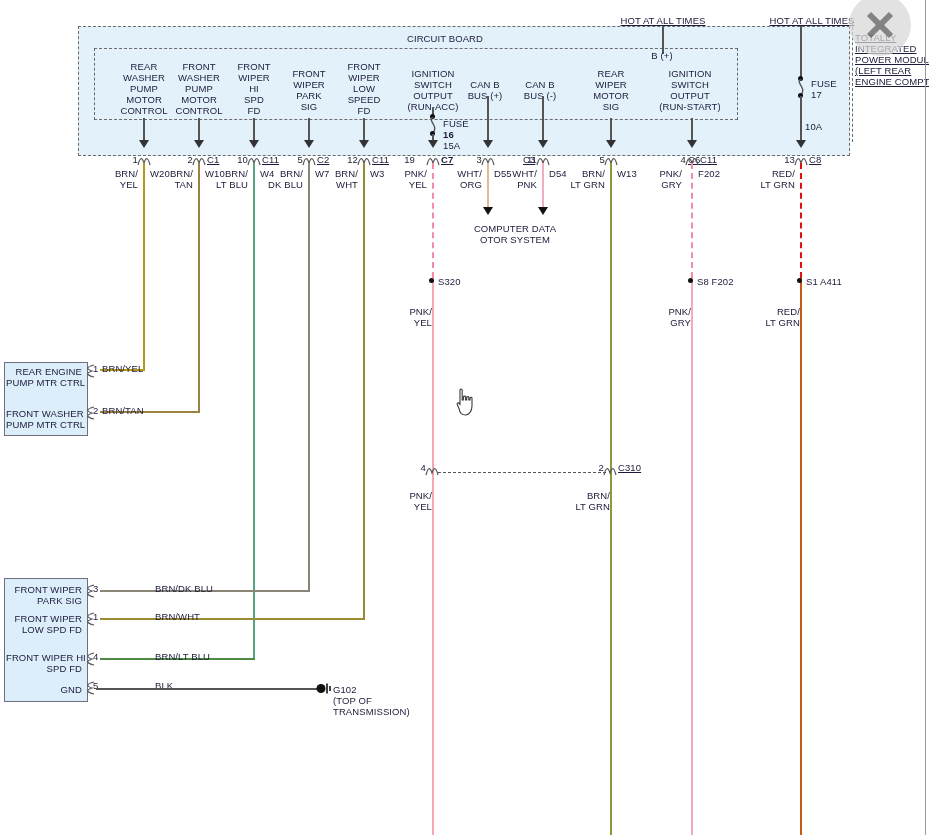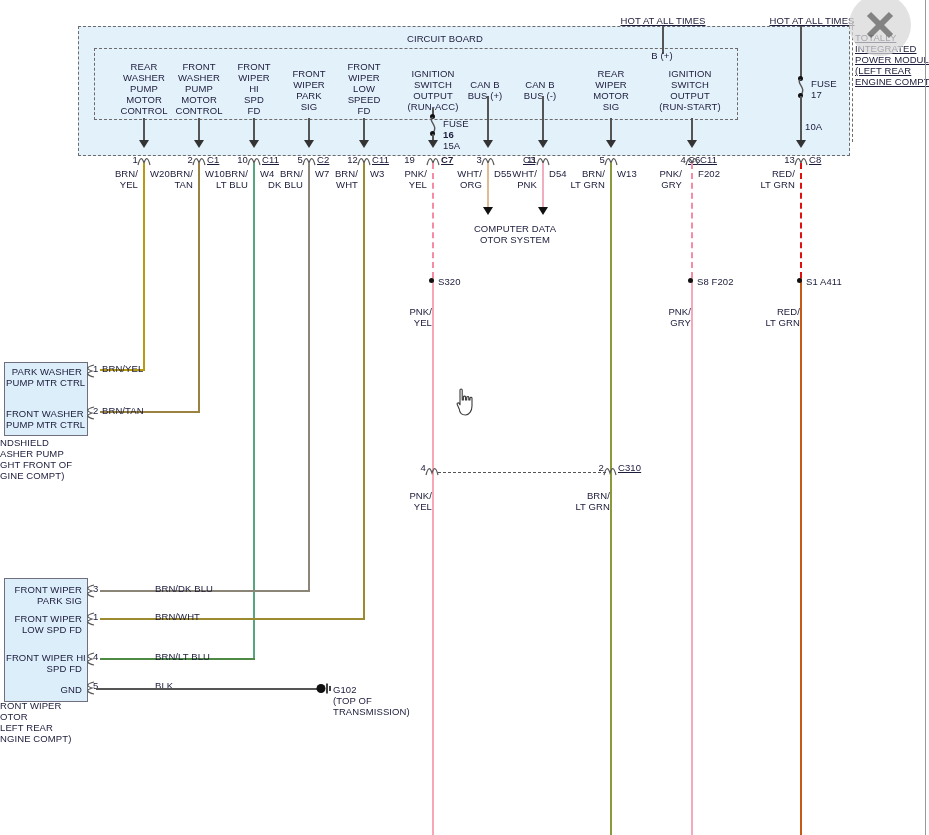--- a/index.html
+++ b/index.html
@@ -291,38 +291,34 @@
     </svg>
   <div class="lbl r" style="left:404px;top:462px;width:22px;">4</div>
   <div class="lbl r" style="left:582px;top:462px;width:22px;">2</div>
   <div class="lbl u" style="left:618px;top:462px;">C310</div>
   <div class="lbl r" style="left:398px;top:490px;width:34px;">PNK/
 YEL</div>
   <div class="lbl r" style="left:570px;top:490px;width:40px;">BRN/
 LT GRN</div>
 
   <div class="conn-box" style="left:4px;top:362px;width:82px;height:72px;"></div>
-  <div class="lbl r" style="left:6px;top:366px;width:76px;">PARK WASHER
+  <div class="lbl r" style="left:6px;top:366px;width:76px;">REAR ENGINE
 PUMP MTR CTRL</div>
   <div class="lbl r" style="left:6px;top:408px;width:76px;">FRONT WASHER
 PUMP MTR CTRL</div>
   <svg class="abs" style="left:85px;top:364px;" width="10" height="14">
       <path d="M9 1 C 1 3, 1 5, 7 7 C 1 9, 1 11, 9 13" stroke="#555" stroke-width="1.2" fill="none"></path>
     </svg>
   <svg class="abs" style="left:85px;top:406px;" width="10" height="14">
       <path d="M9 1 C 1 3, 1 5, 7 7 C 1 9, 1 11, 9 13" stroke="#555" stroke-width="1.2" fill="none"></path>
     </svg>
   <div class="lbl" style="left:93px;top:363px;">1</div>
   <div class="lbl" style="left:102px;top:363px;">BRN/YEL</div>
   <div class="lbl" style="left:93px;top:405px;">2</div>
   <div class="lbl" style="left:102px;top:405px;">BRN/TAN</div>
-  <div class="lbl" style="left:0px;top:437px;width:110px;">NDSHIELD
-ASHER PUMP
-GHT FRONT OF
-GINE COMPT)</div>
 
   <div class="conn-box" style="left:4px;top:578px;width:82px;height:122px;"></div>
   <div class="lbl r" style="left:6px;top:584px;width:76px;">FRONT WIPER
 PARK SIG</div>
   <div class="lbl r" style="left:6px;top:613px;width:76px;">FRONT WIPER
 LOW SPD FD</div>
   <div class="lbl r" style="left:6px;top:652px;width:76px;">FRONT WIPER HI
 SPD FD</div>
   <div class="lbl r" style="left:6px;top:684px;width:76px;">GND</div>
   <svg class="abs" style="left:85px;top:584px;" width="10" height="14">
@@ -338,24 +334,20 @@
       <path d="M9 1 C 1 3, 1 5, 7 7 C 1 9, 1 11, 9 13" stroke="#555" stroke-width="1.2" fill="none"></path>
     </svg>
   <div class="lbl" style="left:93px;top:583px;">3</div>
   <div class="lbl" style="left:93px;top:611px;">1</div>
   <div class="lbl" style="left:93px;top:651px;">4</div>
   <div class="lbl" style="left:93px;top:680px;">5</div>
   <div class="lbl" style="left:155px;top:583px;">BRN/DK BLU</div>
   <div class="lbl" style="left:155px;top:611px;">BRN/WHT</div>
   <div class="lbl" style="left:155px;top:651px;">BRN/LT BLU</div>
   <div class="lbl" style="left:155px;top:680px;">BLK</div>
-  <div class="lbl" style="left:0px;top:700px;width:110px;">RONT WIPER
-OTOR
-LEFT REAR
-NGINE COMPT)</div>
 
   <div class="w wh" style="left:96px;top:688px;width:226px;background:#555;"></div>
   <svg class="abs" style="left:316px;top:681px;" width="18" height="15">
     <circle cx="5" cy="7.5" r="4.5" fill="#111"></circle>
     <line x1="11" y1="2.5" x2="11" y2="12.5" stroke="#111" stroke-width="1.6"></line>
     <line x1="14" y1="5" x2="14" y2="10" stroke="#111" stroke-width="1.6"></line>
   </svg>
   <div class="lbl" style="left:333px;top:684px;">G102</div>
   <div class="lbl" style="left:333px;top:695px;width:100px;">(TOP OF
 TRANSMISSION)</div>

